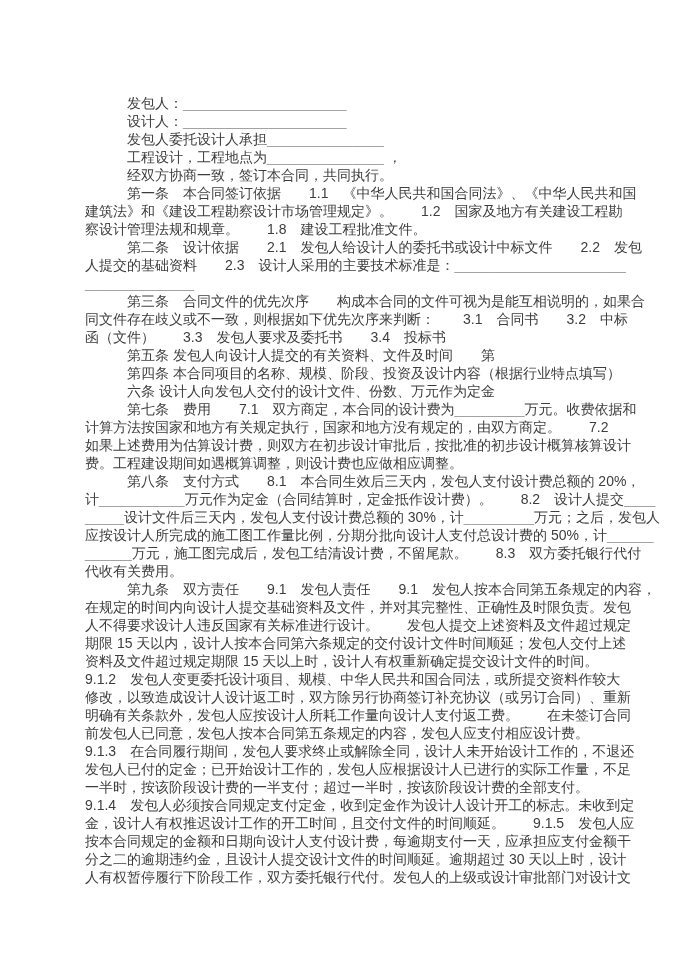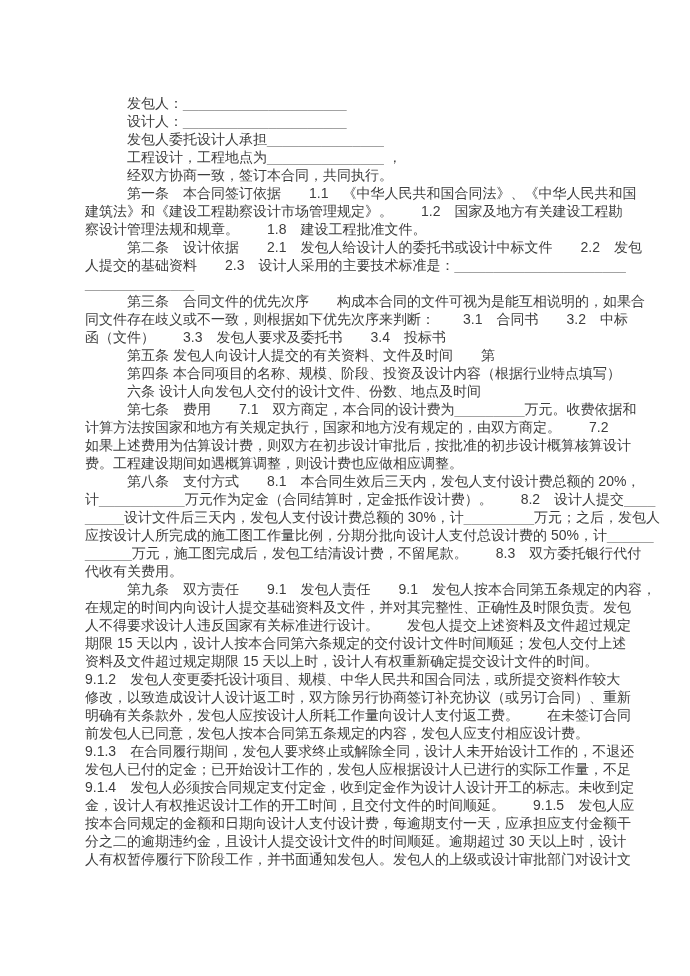--- a/index.html
+++ b/index.html
@@ -42,21 +42,21 @@
     <div class="doc-line">建筑法》和《建设工程勘察设计市场管理规定》。　　1.2　国家及地方有关建设工程勘</div>
     <div class="doc-line">察设计管理法规和规章。　　1.8　建设工程批准文件。</div>
     <div class="doc-line indent">第二条　设计依据　　2.1　发包人给设计人的委托书或设计中标文件　　2.2　发包</div>
     <div class="doc-line">人提交的基础资料　　2.3　设计人采用的主要技术标准是：<span class="blank">______________________</span></div>
     <div class="doc-line"><span class="blank">______________</span></div>
     <div class="doc-line indent">第三条　合同文件的优先次序　　构成本合同的文件可视为是能互相说明的，如果合</div>
     <div class="doc-line">同文件存在歧义或不一致，则根据如下优先次序来判断：　　3.1　合同书　　3.2　中标</div>
     <div class="doc-line">函（文件）　　3.3　发包人要求及委托书　　3.4　投标书</div>
     <div class="doc-line indent">第五条 发包人向设计人提交的有关资料、文件及时间　　第</div>
     <div class="doc-line indent">第四条 本合同项目的名称、规模、阶段、投资及设计内容（根据行业特点填写）</div>
-    <div class="doc-line indent">六条 设计人向发包人交付的设计文件、份数、地点及时间</div>
+    <div class="doc-line indent">六条 设计人向发包人交付的设计文件、份数、万元作为定金</div>
     <div class="doc-line indent">第七条　费用　　7.1　双方商定，本合同的设计费为<span class="blank">_________</span>万元。收费依据和</div>
     <div class="doc-line">计算方法按国家和地方有关规定执行，国家和地方没有规定的，由双方商定。　　7.2</div>
     <div class="doc-line">如果上述费用为估算设计费，则双方在初步设计审批后，按批准的初步设计概算核算设计</div>
     <div class="doc-line">费。工程建设期间如遇概算调整，则设计费也应做相应调整。</div>
     <div class="doc-line indent">第八条　支付方式　　8.1　本合同生效后三天内，发包人支付设计费总额的 20%，</div>
     <div class="doc-line">计<span class="blank">___________</span>万元作为定金（合同结算时，定金抵作设计费）。　　8.2　设计人提交<span class="blank">____</span></div>
     <div class="doc-line"><span class="blank">_____</span>设计文件后三天内，发包人支付设计费总额的 30%，计<span class="blank">_________</span>万元；之后，发包人</div>
     <div class="doc-line">应按设计人所完成的施工图工作量比例，分期分批向设计人支付总设计费的 50%，计<span class="blank">______</span></div>
     <div class="doc-line"><span class="blank">______</span>万元，施工图完成后，发包工结清设计费，不留尾款。　　8.3　双方委托银行代付</div>
     <div class="doc-line">代收有关费用。</div>
@@ -64,18 +64,19 @@
     <div class="doc-line">在规定的时间内向设计人提交基础资料及文件，并对其完整性、正确性及时限负责。发包</div>
     <div class="doc-line">人不得要求设计人违反国家有关标准进行设计。　　发包人提交上述资料及文件超过规定</div>
     <div class="doc-line">期限 15 天以内，设计人按本合同第六条规定的交付设计文件时间顺延；发包人交付上述</div>
     <div class="doc-line">资料及文件超过规定期限 15 天以上时，设计人有权重新确定提交设计文件的时间。</div>
     <div class="doc-line">9.1.2　发包人变更委托设计项目、规模、中华人民共和国合同法，或所提交资料作较大</div>
     <div class="doc-line">修改，以致造成设计人设计返工时，双方除另行协商签订补充协议（或另订合同）、重新</div>
     <div class="doc-line">明确有关条款外，发包人应按设计人所耗工作量向设计人支付返工费。　　在未签订合同</div>
     <div class="doc-line">前发包人已同意，发包人按本合同第五条规定的内容，发包人应支付相应设计费。</div>
     <div class="doc-line">9.1.3　在合同履行期间，发包人要求终止或解除全同，设计人未开始设计工作的，不退还</div>
     <div class="doc-line">发包人已付的定金；已开始设计工作的，发包人应根据设计人已进行的实际工作量，不足</div>
+    <div class="doc-line">一半时，按该阶段设计费的一半支付；超过一半时，按该阶段设计费的全部支付。</div>
     <div class="doc-line">9.1.4　发包人必须按合同规定支付定金，收到定金作为设计人设计开工的标志。未收到定</div>
     <div class="doc-line">金，设计人有权推迟设计工作的开工时间，且交付文件的时间顺延。　　9.1.5　发包人应</div>
     <div class="doc-line">按本合同规定的金额和日期向设计人支付设计费，每逾期支付一天，应承担应支付金额干</div>
     <div class="doc-line">分之二的逾期违约金，且设计人提交设计文件的时间顺延。逾期超过 30 天以上时，设计</div>
-    <div class="doc-line">人有权暂停履行下阶段工作，并书面通知发包人。发包人的上级或设计审批部门对设计文</div>
+    <div class="doc-line">人有权暂停履行下阶段工作，双方委托银行代付。发包人的上级或设计审批部门对设计文</div>
   </div>
 
 </body></html>

